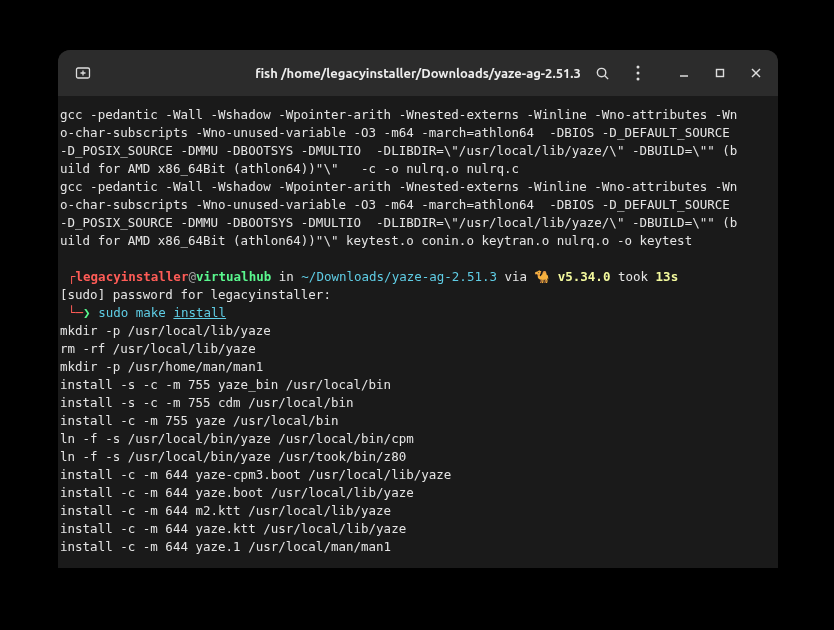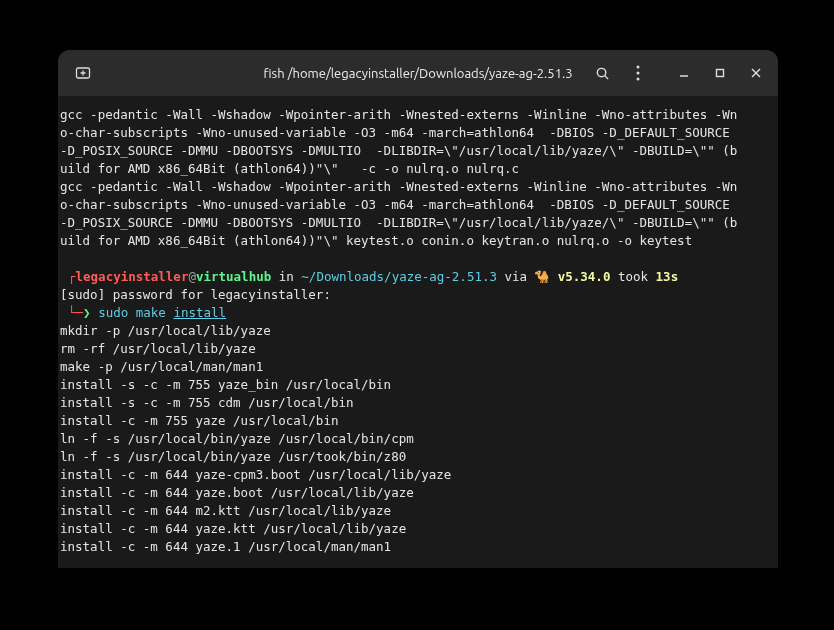--- a/index.html
+++ b/index.html
@@ -47,21 +47,21 @@
       justify-content: center;
       color: #ddd;
     }
     .title {
       position: absolute;
       left: 50%;
       transform: translateX(-50%);
       color: #eee;
       font-size: 13px;
       font-family: -apple-system, 'Segoe UI', Ubuntu, sans-serif;
-      font-weight: 400;
+      font-weight: 700;
     }
     .titlebar-right {
       margin-left: auto;
       display: flex;
       align-items: center;
       gap: 20px;
     }
     .tb-icon {
       width: 16px;
       height: 16px;
@@ -165,21 +165,21 @@
 
     <div style="height:18px"></div>
 
     <div class="line prompt-line"><span class="bracket-shape">┌</span><span class="red bold">legacyinstaller</span><span class="gray">@</span><span class="green bold">virtualhub</span><span class="light"> in </span><span class="cyan">~/Downloads/yaze-ag-2.51.3</span><span class="light"> via </span><span>🐪</span><span class="yellow bold"> v5.34.0</span><span class="light"> took </span><span class="yellow bold">13s</span></div>
 
     <div class="line">[sudo] password for legacyinstaller:</div>
 
     <div class="line prompt-line"><span class="bracket-shape">└─</span><span class="green bold">❯</span> <span class="cyan">sudo</span> <span class="cyan">make</span> <span class="cyan underline">install</span></div>
     <div class="line">mkdir -p /usr/local/lib/yaze</div>
     <div class="line">rm -rf /usr/local/lib/yaze</div>
-    <div class="line">make -p /usr/local/man/man1</div>
+    <div class="line">mkdir -p /usr/home/man/man1</div>
     <div class="line">install -s -c -m 755 yaze_bin /usr/local/bin</div>
     <div class="line">install -s -c -m 755 cdm /usr/local/bin</div>
     <div class="line">install -c -m 755 yaze /usr/local/bin</div>
     <div class="line">ln -f -s /usr/local/bin/yaze /usr/local/bin/cpm</div>
     <div class="line">ln -f -s /usr/local/bin/yaze /usr/took/bin/z80</div>
     <div class="line">install -c -m 644 yaze-cpm3.boot /usr/local/lib/yaze</div>
     <div class="line">install -c -m 644 yaze.boot /usr/local/lib/yaze</div>
     <div class="line">install -c -m 644 m2.ktt /usr/local/lib/yaze</div>
     <div class="line">install -c -m 644 yaze.ktt /usr/local/lib/yaze</div>
     <div class="line">install -c -m 644 yaze.1 /usr/local/man/man1</div>

